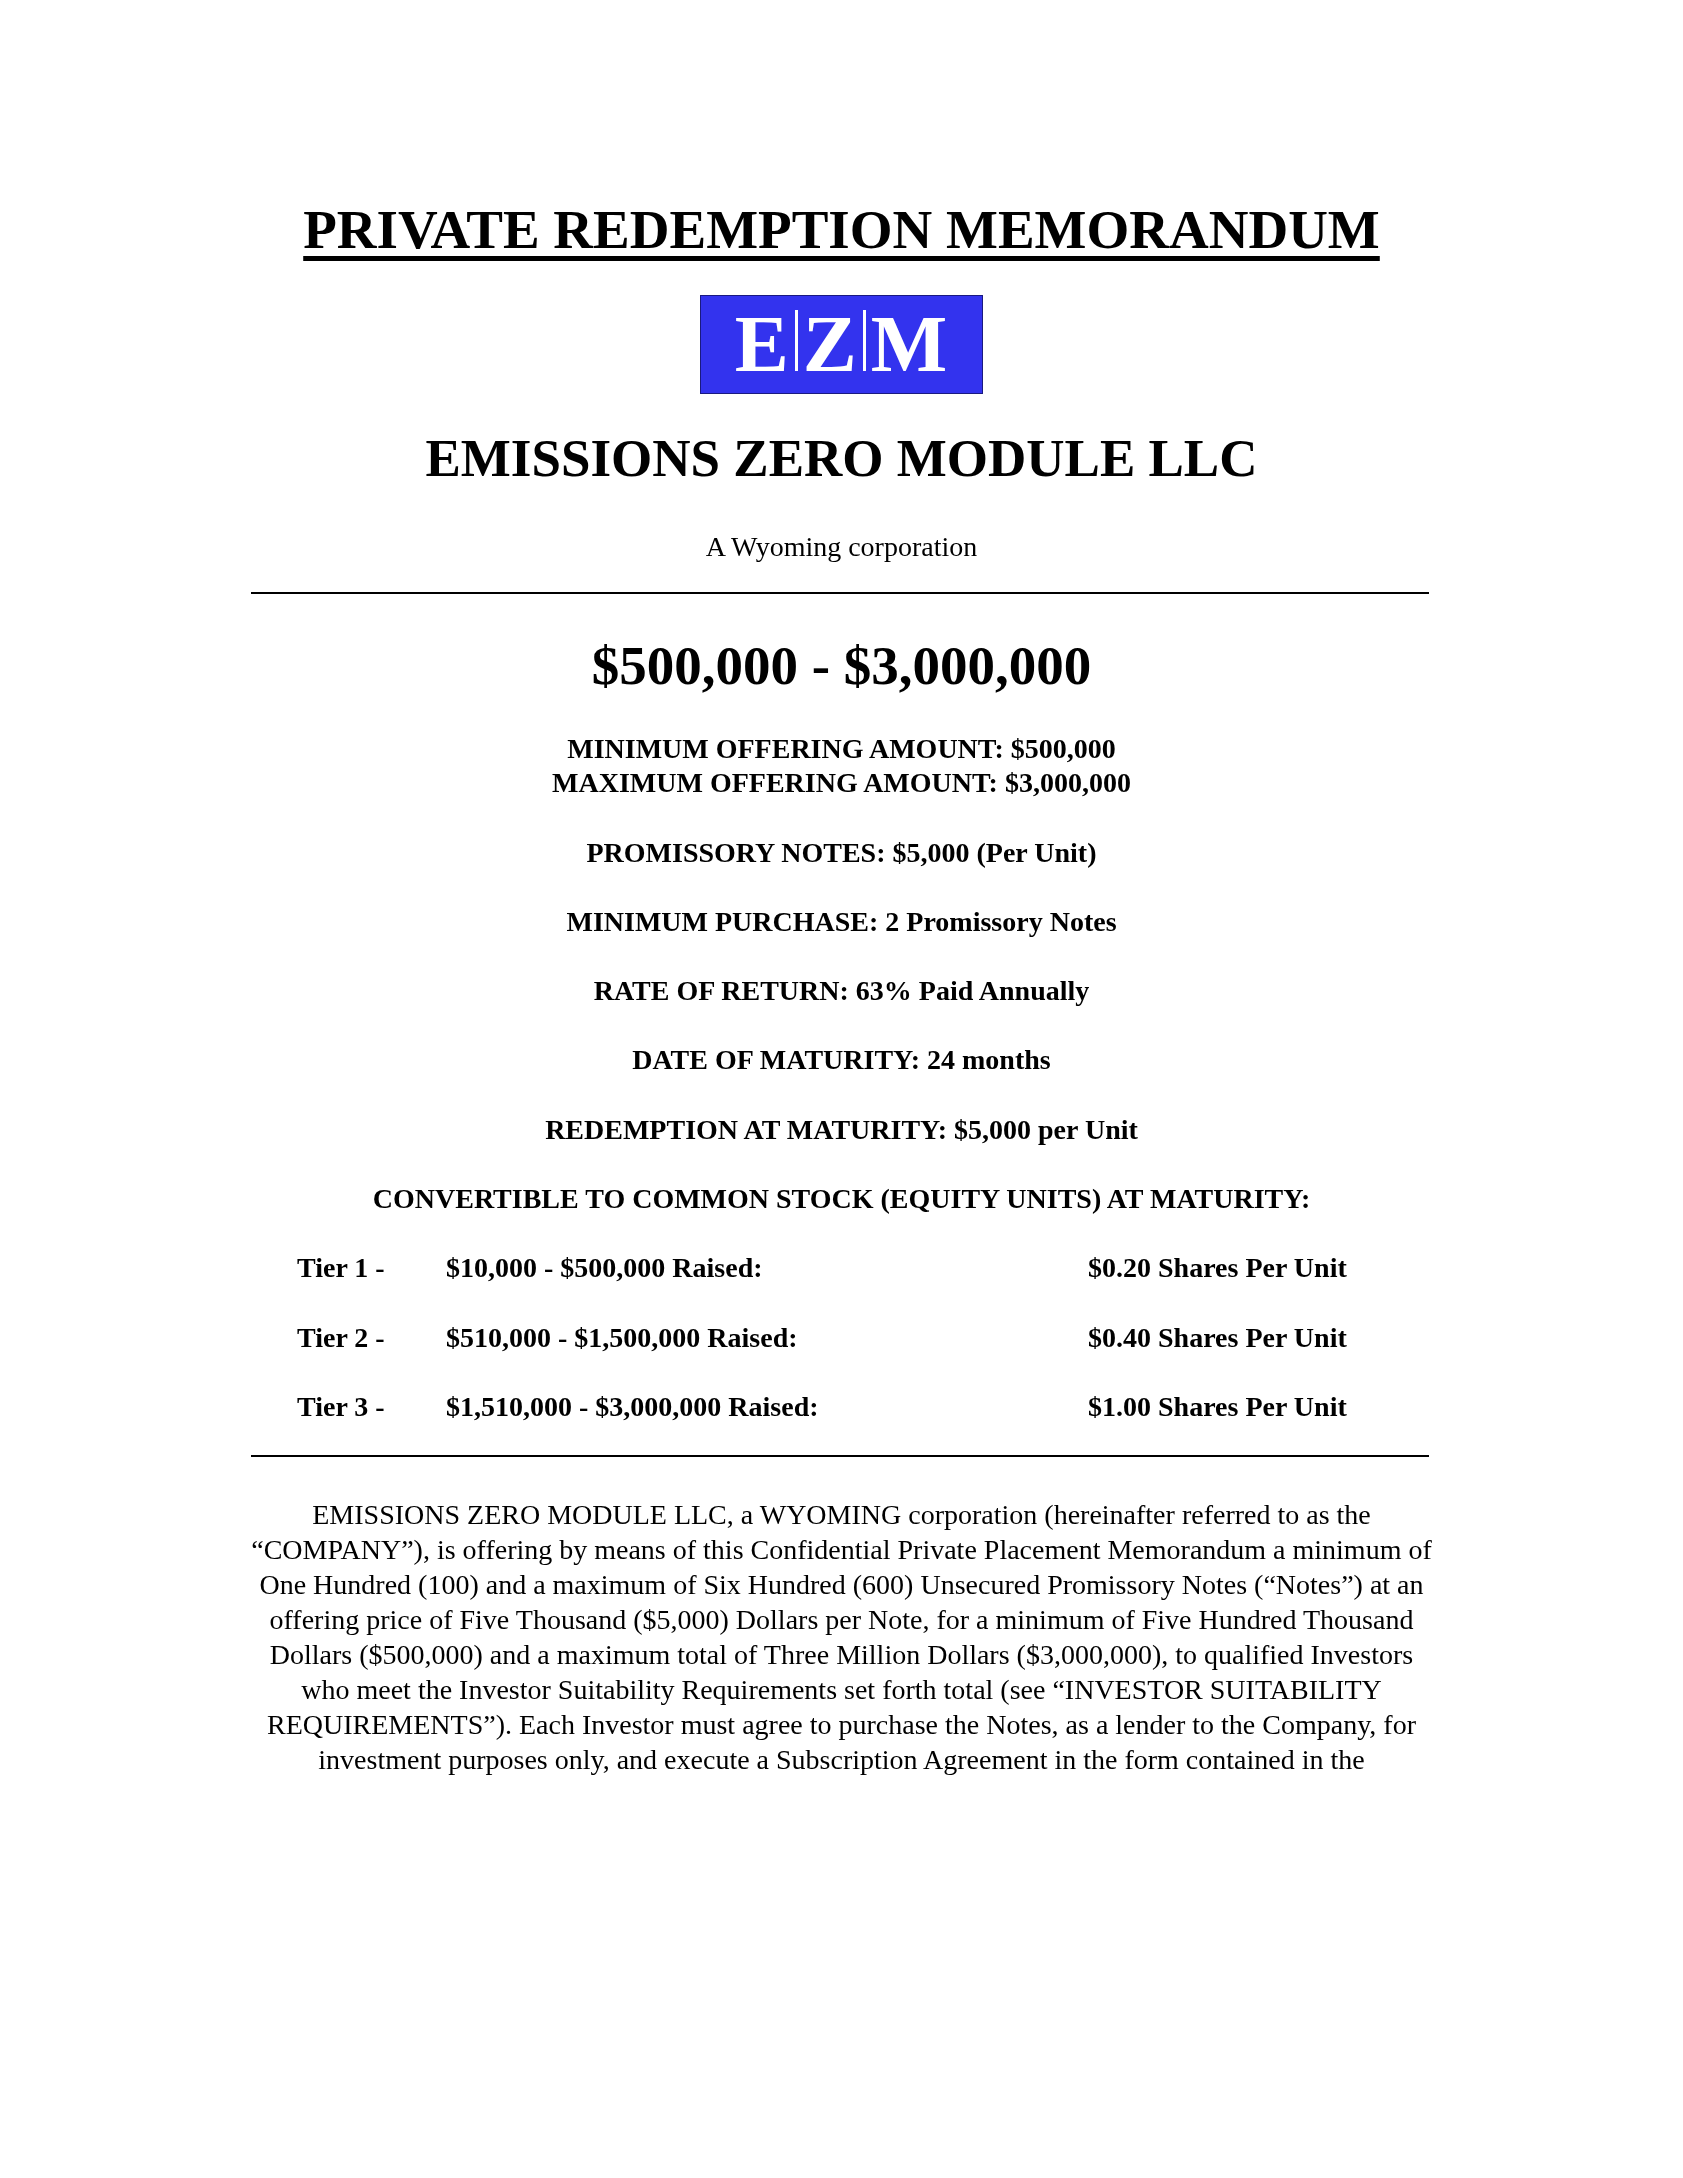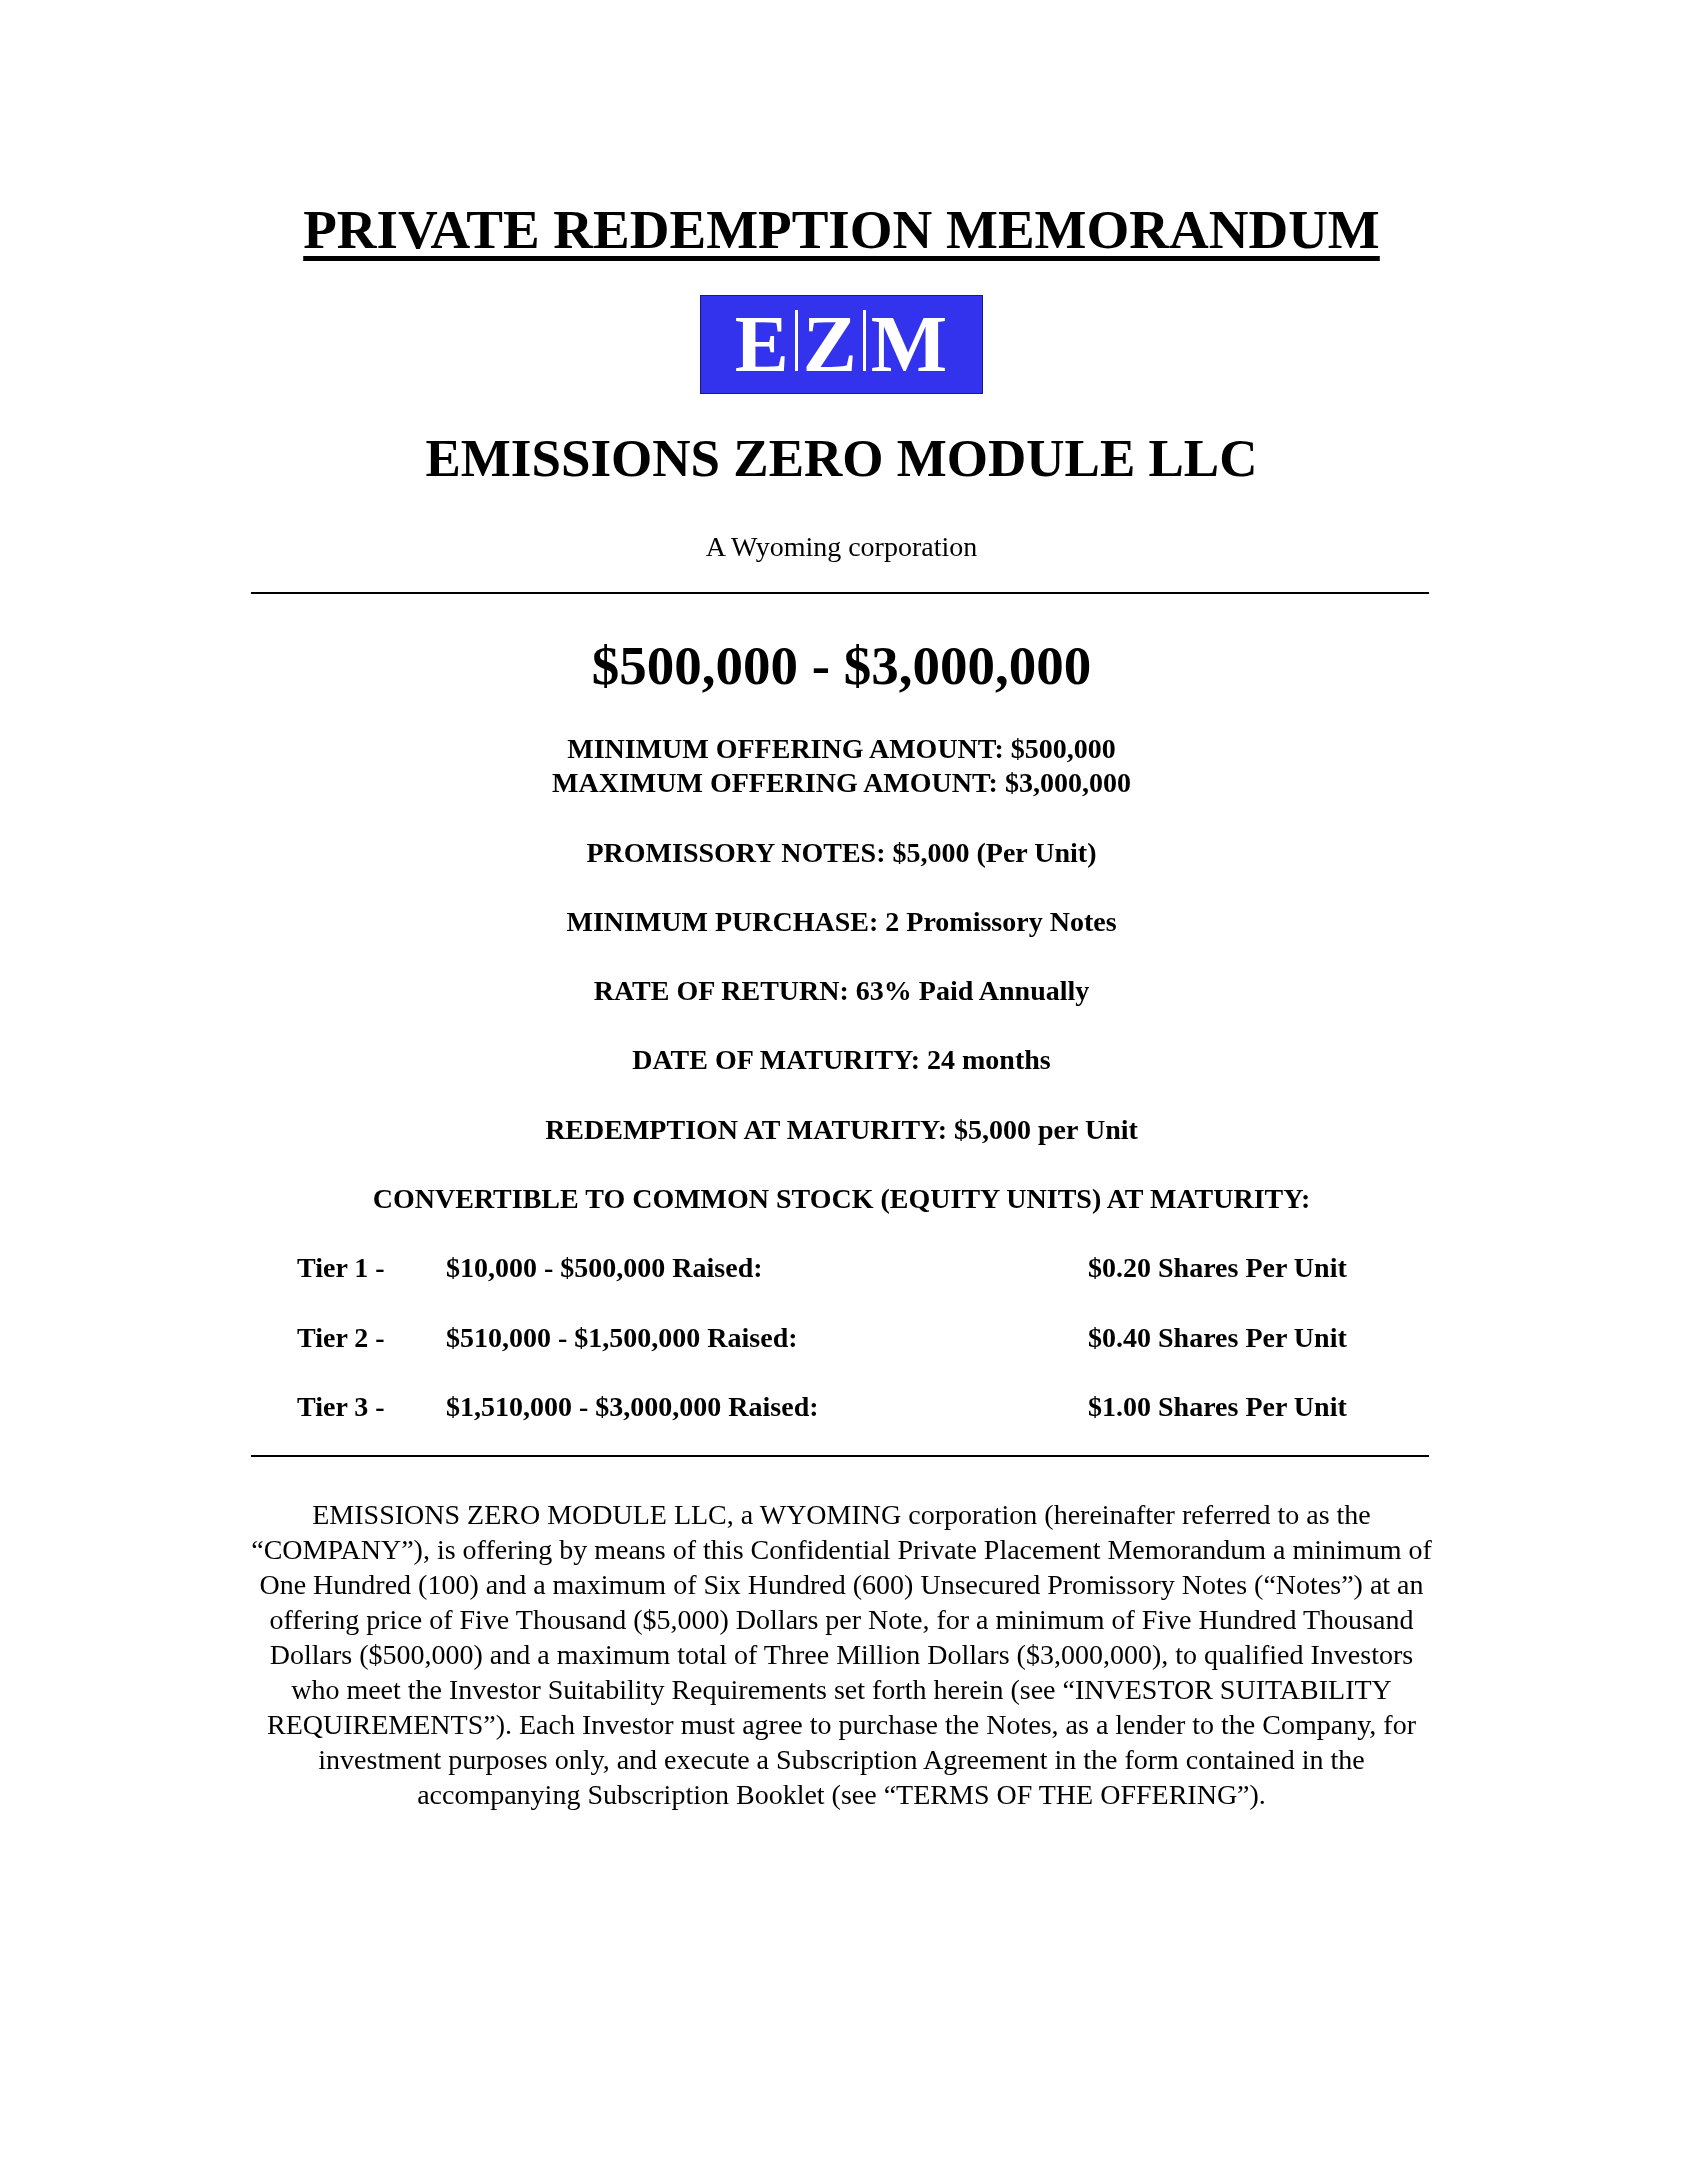--- a/index.html
+++ b/index.html
@@ -73,18 +73,17 @@
 </div>
 
 <div class="rule" style="top:1455px;"></div>
 
 <div class="para">
   <div>EMISSIONS ZERO MODULE LLC, a WYOMING corporation (hereinafter referred to as the</div>
   <div>“COMPANY”), is offering by means of this Confidential Private Placement Memorandum a minimum of</div>
   <div>One Hundred (100) and a maximum of Six Hundred (600) Unsecured Promissory Notes (“Notes”) at an</div>
   <div>offering price of Five Thousand ($5,000) Dollars per Note, for a minimum of Five Hundred Thousand</div>
   <div>Dollars ($500,000) and a maximum total of Three Million Dollars ($3,000,000), to qualified Investors</div>
-  <div>who meet the Investor Suitability Requirements set forth herein (see “INVESTOR SUITABILITY</div>
+  <div>who meet the Investor Suitability Requirements set forth total (see “INVESTOR SUITABILITY</div>
   <div>REQUIREMENTS”). Each Investor must agree to purchase the Notes, as a lender to the Company, for</div>
   <div>investment purposes only, and execute a Subscription Agreement in the form contained in the</div>
-  <div>accompanying Subscription Booklet (see “TERMS OF THE OFFERING”).</div>
 </div>
 
 
 </body></html>

